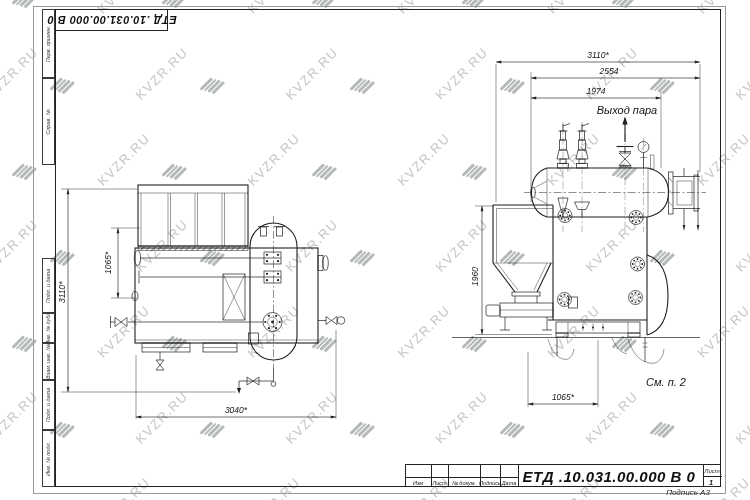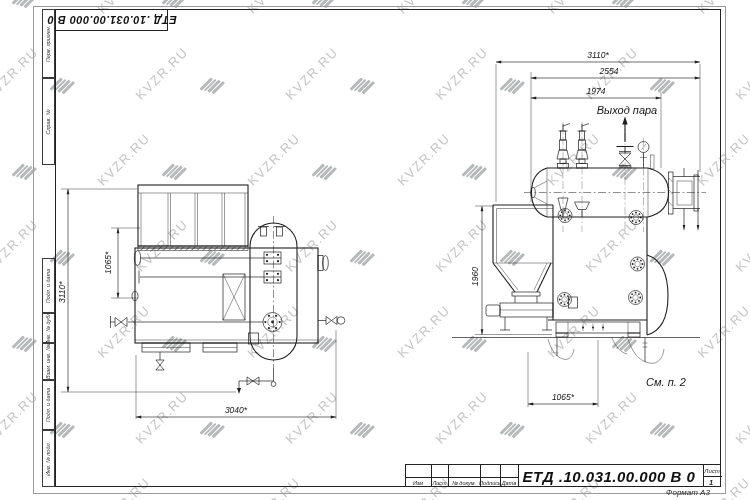--- a/index.html
+++ b/index.html
@@ -313,21 +313,21 @@
   <div class="tb-h" style="top:11px;left:297px;width:19px;"></div>
   <span class="tb-lab" style="left:12px;top:17.5px;">Изм</span>
   <span class="tb-lab" style="left:33.5px;top:17.5px;">Лист</span>
   <span class="tb-lab" style="left:58px;top:17.5px;">№ докум.</span>
   <span class="tb-lab" style="left:84px;top:17.5px;">Подпись</span>
   <span class="tb-lab" style="left:103px;top:17.5px;">Дата</span>
   <span id="tb-desig">ЕТД .10.031.00.000  В 0</span>
   <span class="tb-lab" style="left:306px;top:5.5px;font-size:6px;">Лист</span>
   <span id="sheet-num">1</span>
 </div>
-<div id="format-label" class="abs">Формат А3</div>
+<div id="format-label" class="abs">Подпись А3</div>
 
 <svg id="dwg" width="750" height="500" viewBox="0 0 750 500">
   <defs>
     <marker id="arw" viewBox="0 0 10 6" refX="9.5" refY="3" markerWidth="9" markerHeight="5.4" orient="auto-start-reverse">
       <path d="M0.5,0.6 L9.5,3 L0.5,5.4 Z" fill="#222"></path>
     </marker>
     <pattern id="hatchp" width="4" height="4" patternUnits="userSpaceOnUse" patternTransform="rotate(45)">
       <line x1="0" y1="0" x2="0" y2="4" stroke="#666" stroke-width="1.6"></line>
     </pattern>
     <g id="mh">

